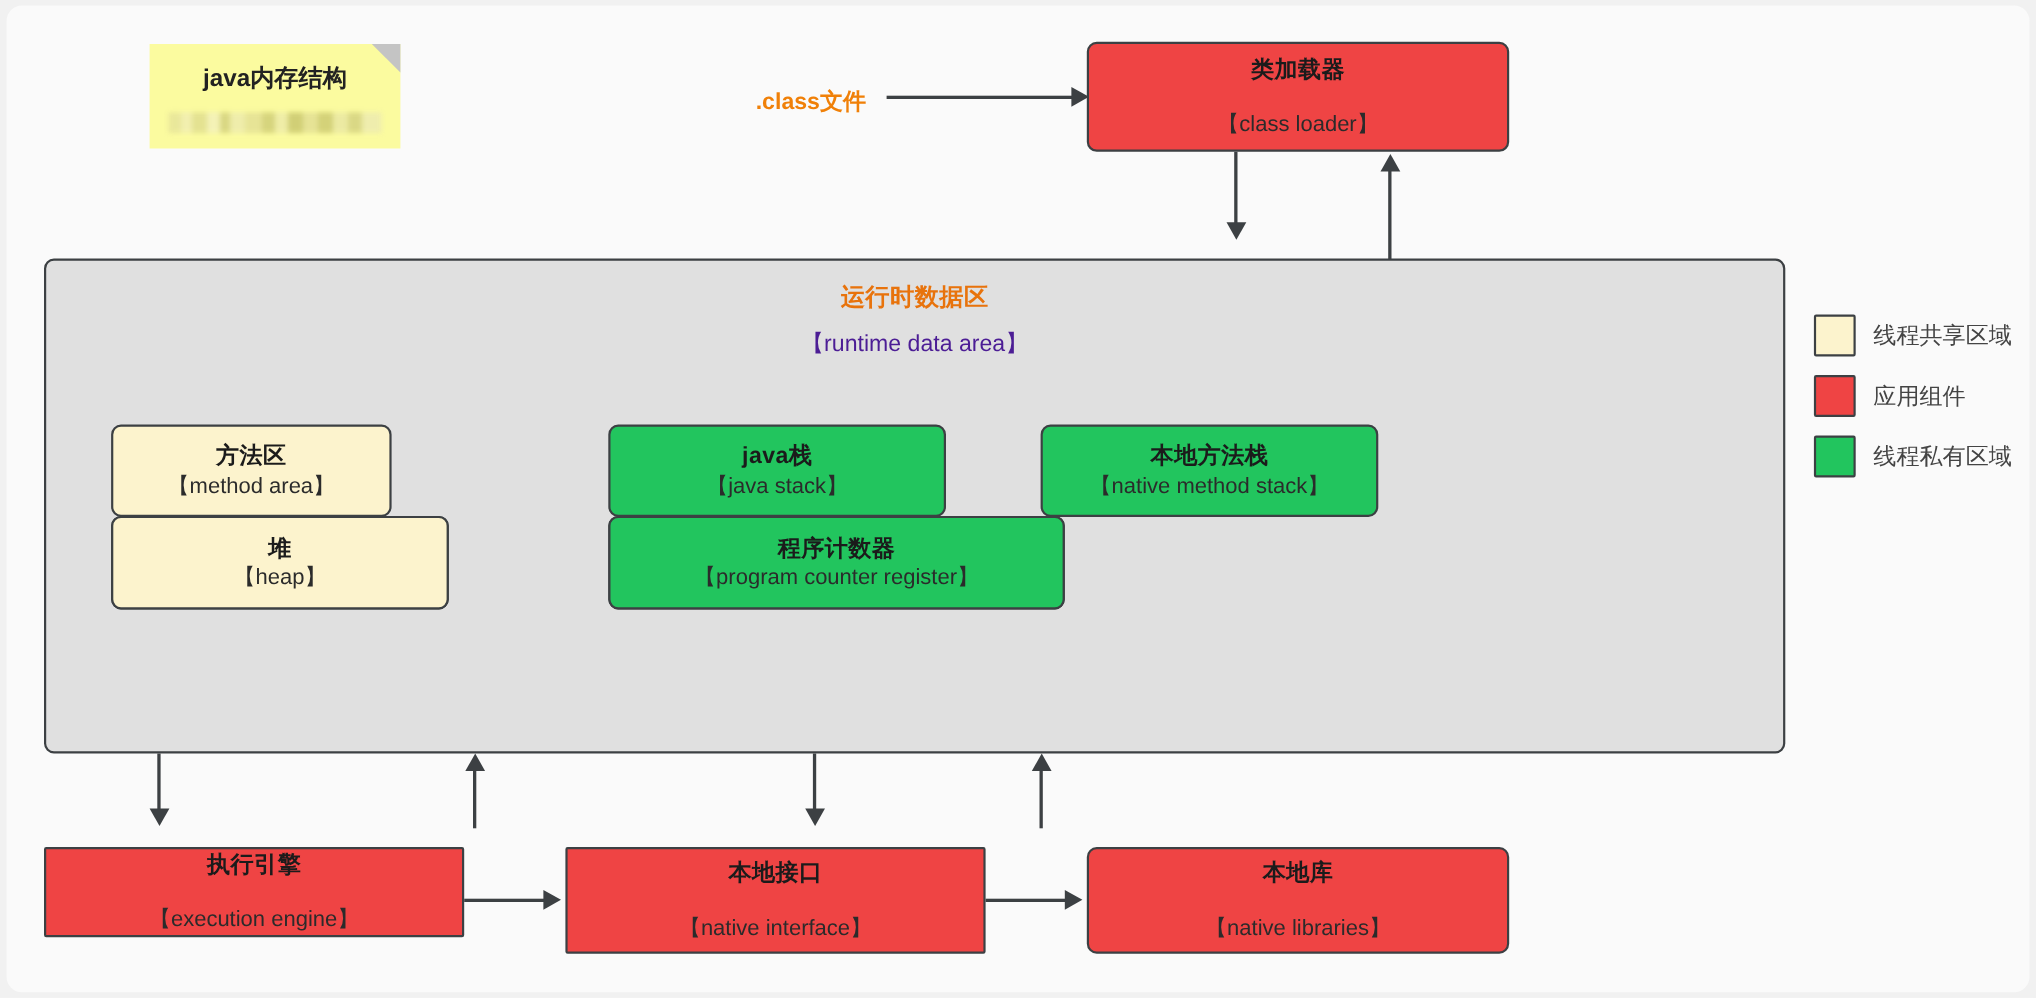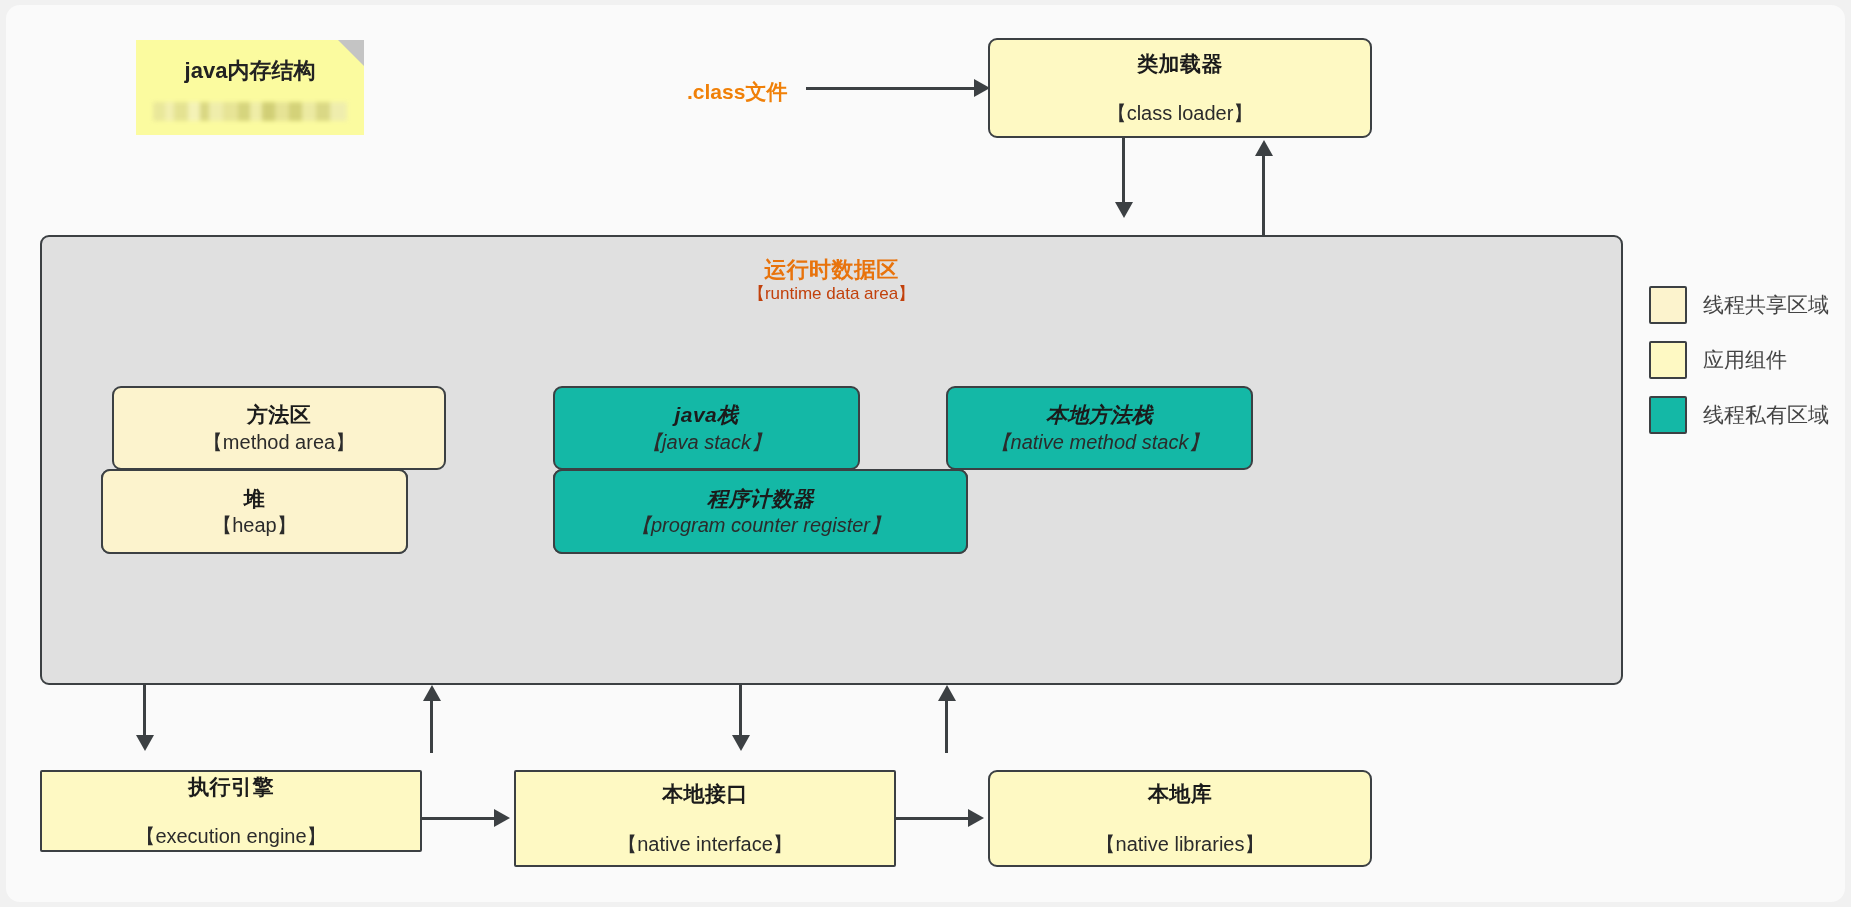--- a/index.html
+++ b/index.html
@@ -41,23 +41,23 @@
     font-weight: bold;
     font-size: 21px;
     letter-spacing: 0.4px;
   }
   .node .en {
     font-size: 20px;
     font-weight: normal;
     color: #2b2b2b;
     margin-top: 2px;
   }
-  .cyan   { background: #fef9c3; gap: 23px; }
+  .cyan   { background: #ef4444; gap: 23px; }
   .yellow { background: #fcf3cd; }
-  .orange { background: #14b8a6; font-style: italic; }
+  .orange { background: #22c55e; }
   .grey   { background: #e0e0e0; }
   .round  { border-radius: 9px; }
   .sq     { border-radius: 2px; }
 
   
   #runtime-area {
     left: 34px; top: 230px;
     width: 1583px; height: 450px;
     border-radius: 9px;
   }
@@ -66,24 +66,24 @@
     left: 0; right: 0; top: 20px;
     text-align: center;
   }
   #runtime-title .cn {
     color: #e8730c;
     font-weight: bold;
     font-size: 22px;
     display: block;
   }
   #runtime-title .en {
-    color: #c2410c;
-    font-size: 17px;
+    color: #4c1d95;
+    font-size: 21px;
     display: block;
-    margin-top: 0;
+    margin-top: 16px;
   }
 
   
   #sticky-note {
     position: absolute;
     left: 130px; top: 35px;
     width: 228px; height: 95px;
     background: #fbfb9f;
   }
   #sticky-fold {
@@ -201,21 +201,21 @@
   <div class="arrow-line arrow-v" style="left:1256px; top:148px; height:84px;"></div>
   <div class="arrow-head head-up" style="left:1249px; top:135px;"></div>
 
   <div class="node grey" id="runtime-area">
     <div id="runtime-title">
       <span class="cn">运行时数据区</span>
       <span class="en">【runtime data area】</span>
     </div>
   </div>
 
-  <div class="node yellow round" style="left:95px; top:381px; width:334px; height:84px;margin-left:11px;">
+  <div class="node yellow round" style="left:95px; top:381px; width:255px; height:84px;">
     <span class="cn">方法区</span>
     <span class="en">【method area】</span>
   </div>
 
   <div class="node orange round" style="left:547px; top:381px; width:307px; height:84px;">
     <span class="cn">java栈</span>
     <span class="en">【java stack】</span>
   </div>
 
   <div class="node orange round" style="left:940px; top:381px; width:307px; height:84px;">

